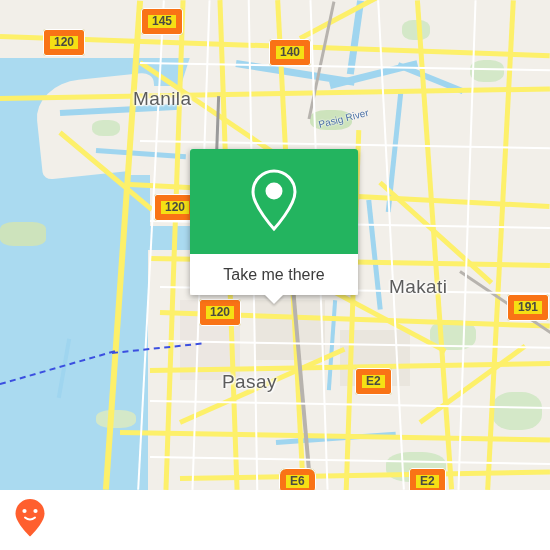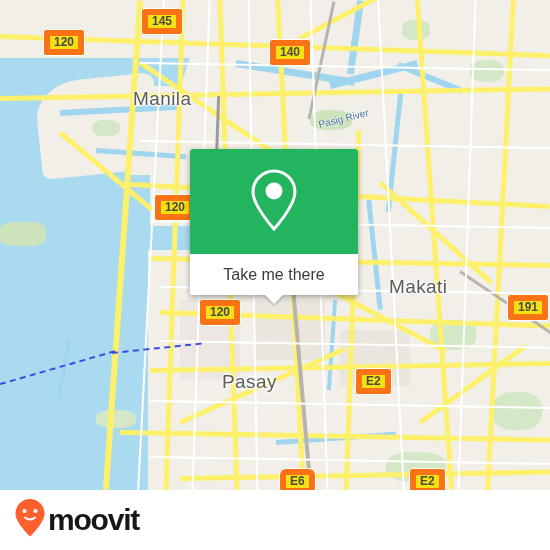--- a/index.html
+++ b/index.html
@@ -201,17 +201,16 @@
   <div id="footer">
     <div id="logo">
       <span>
         <svg width="32" height="40" viewBox="0 0 32 40" aria-hidden="true">
           <path d="M16 1 C8 1 1.5 7.5 1.5 15.5 C1.5 25 16 38.5 16 38.5 C16 38.5 30.5 25 30.5 15.5 C30.5 7.5 24 1 16 1 Z" fill="#ff5f2e"></path>
           <circle cx="10.5" cy="13" r="2.1" fill="#ffffff"></circle>
           <circle cx="21.5" cy="13" r="2.1" fill="#ffffff"></circle>
           <path d="M11 19.5 Q16 23.5 21 19.5" fill="none" stroke="#ffffff" stroke-width="2" stroke-linecap="round"></path>
         </svg>
       </span>
-      <span id="logo-text">moovit</span>
     </div>
   </div>
 
 </div>
 
 </body></html>

